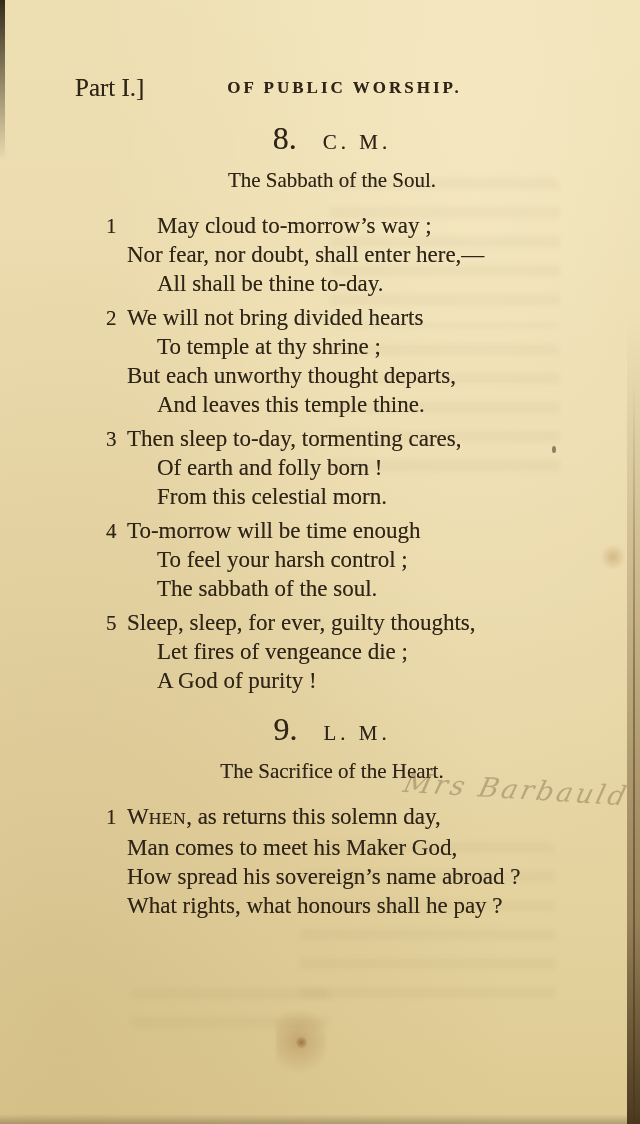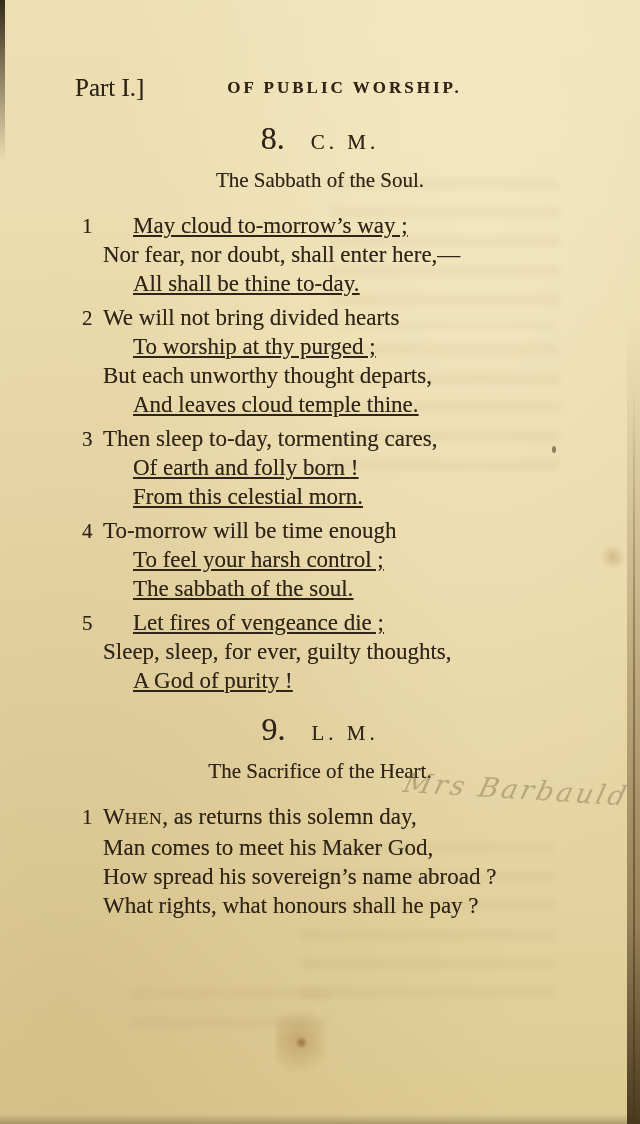--- a/index.html
+++ b/index.html
@@ -50,30 +50,30 @@
     color:rgba(122,102,68,0.42);text-shadow:none;
     transform:rotate(3.5deg) skewX(-10deg);
   }
   
   .header{position:absolute;top:74px;left:0;width:100%;height:30px;margin-left:20px;}
   .part-label{position:absolute;left:55px;top:0;font-size:25px;}
   .running-title{position:absolute;left:9px;right:0;top:4px;text-align:center;
     font-size:17px;font-weight:bold;letter-spacing:3px;}
   
   .content{position:absolute;top:118px;left:0;width:100%;}
-  .hymn{margin-bottom:14px;}
+  .hymn{margin-bottom:14px;padding-left:24px;}
   .hymn-head{text-align:center;line-height:40px;height:40px;}
   .hymn-num{font-size:32px;}
   .hymn-meter{font-size:21px;letter-spacing:4px;margin-left:26px;}
   .hymn-title{text-align:center;font-size:21px;margin-top:12px;line-height:21px;}
   .verses{padding-left:103px;margin-top:20px;}
   .verse{position:relative;margin-bottom:5px;}
   .vnum{position:absolute;left:-21px;top:3px;font-size:21px;}
   .vline{font-size:23px;line-height:29px;white-space:nowrap;}
-  .vline.indent{padding-left:30px;text-decoration:underline;}
+  .vline.indent{padding-left:30px;}
   .sc{font-size:0.76em;letter-spacing:0.5px;}
 </style>
 </head>
 <body>
 
 <div class="page">
 
   <div class="artifact ghost ghost-1"></div>
   <div class="artifact ghost ghost-2"></div>
   <div class="artifact ghost ghost-3"></div>
@@ -95,40 +95,40 @@
         <div class="verses">
           <div class="verse">
             <span class="vnum">1</span>
             <div class="vline indent"><span>May cloud to-morrow’s way ;</span></div>
             <div class="vline"><span>Nor fear, nor doubt, shall enter here,—</span></div>
             <div class="vline indent"><span>All shall be thine to-day.</span></div>
           </div>
           <div class="verse">
             <span class="vnum">2</span>
             <div class="vline"><span>We will not bring divided hearts</span></div>
-            <div class="vline indent"><span>To worship at thy purged ;</span></div>
+            <div class="vline indent"><span>To temple at thy shrine ;</span></div>
             <div class="vline"><span>But each unworthy thought departs,</span></div>
-            <div class="vline indent"><span>And leaves cloud temple thine.</span></div>
+            <div class="vline indent"><span>And leaves this temple thine.</span></div>
           </div>
           <div class="verse">
             <span class="vnum">3</span>
             <div class="vline"><span>Then sleep to-day, tormenting cares,</span></div>
             <div class="vline indent"><span>Of earth and folly born !</span></div>
             <div class="vline indent"><span>From this celestial morn.</span></div>
           </div>
           <div class="verse">
             <span class="vnum">4</span>
             <div class="vline"><span>To-morrow will be time enough</span></div>
             <div class="vline indent"><span>To feel your harsh control ;</span></div>
             <div class="vline indent"><span>The sabbath of the soul.</span></div>
           </div>
           <div class="verse">
             <span class="vnum">5</span>
+            <div class="vline"><span>Sleep, sleep, for ever, guilty thoughts,</span></div>
             <div class="vline indent"><span>Let fires of vengeance die ;</span></div>
-            <div class="vline"><span>Sleep, sleep, for ever, guilty thoughts,</span></div>
             <div class="vline indent"><span>A God of purity !</span></div>
           </div>
         </div>
       </section>
       <section class="hymn">
         <div class="hymn-head"><span class="hymn-num">9.</span><span class="hymn-meter">L. M.</span></div>
         <div class="hymn-title">The Sacrifice of the Heart.</div>
         <div class="verses">
           <div class="verse">
             <span class="vnum">1</span>

